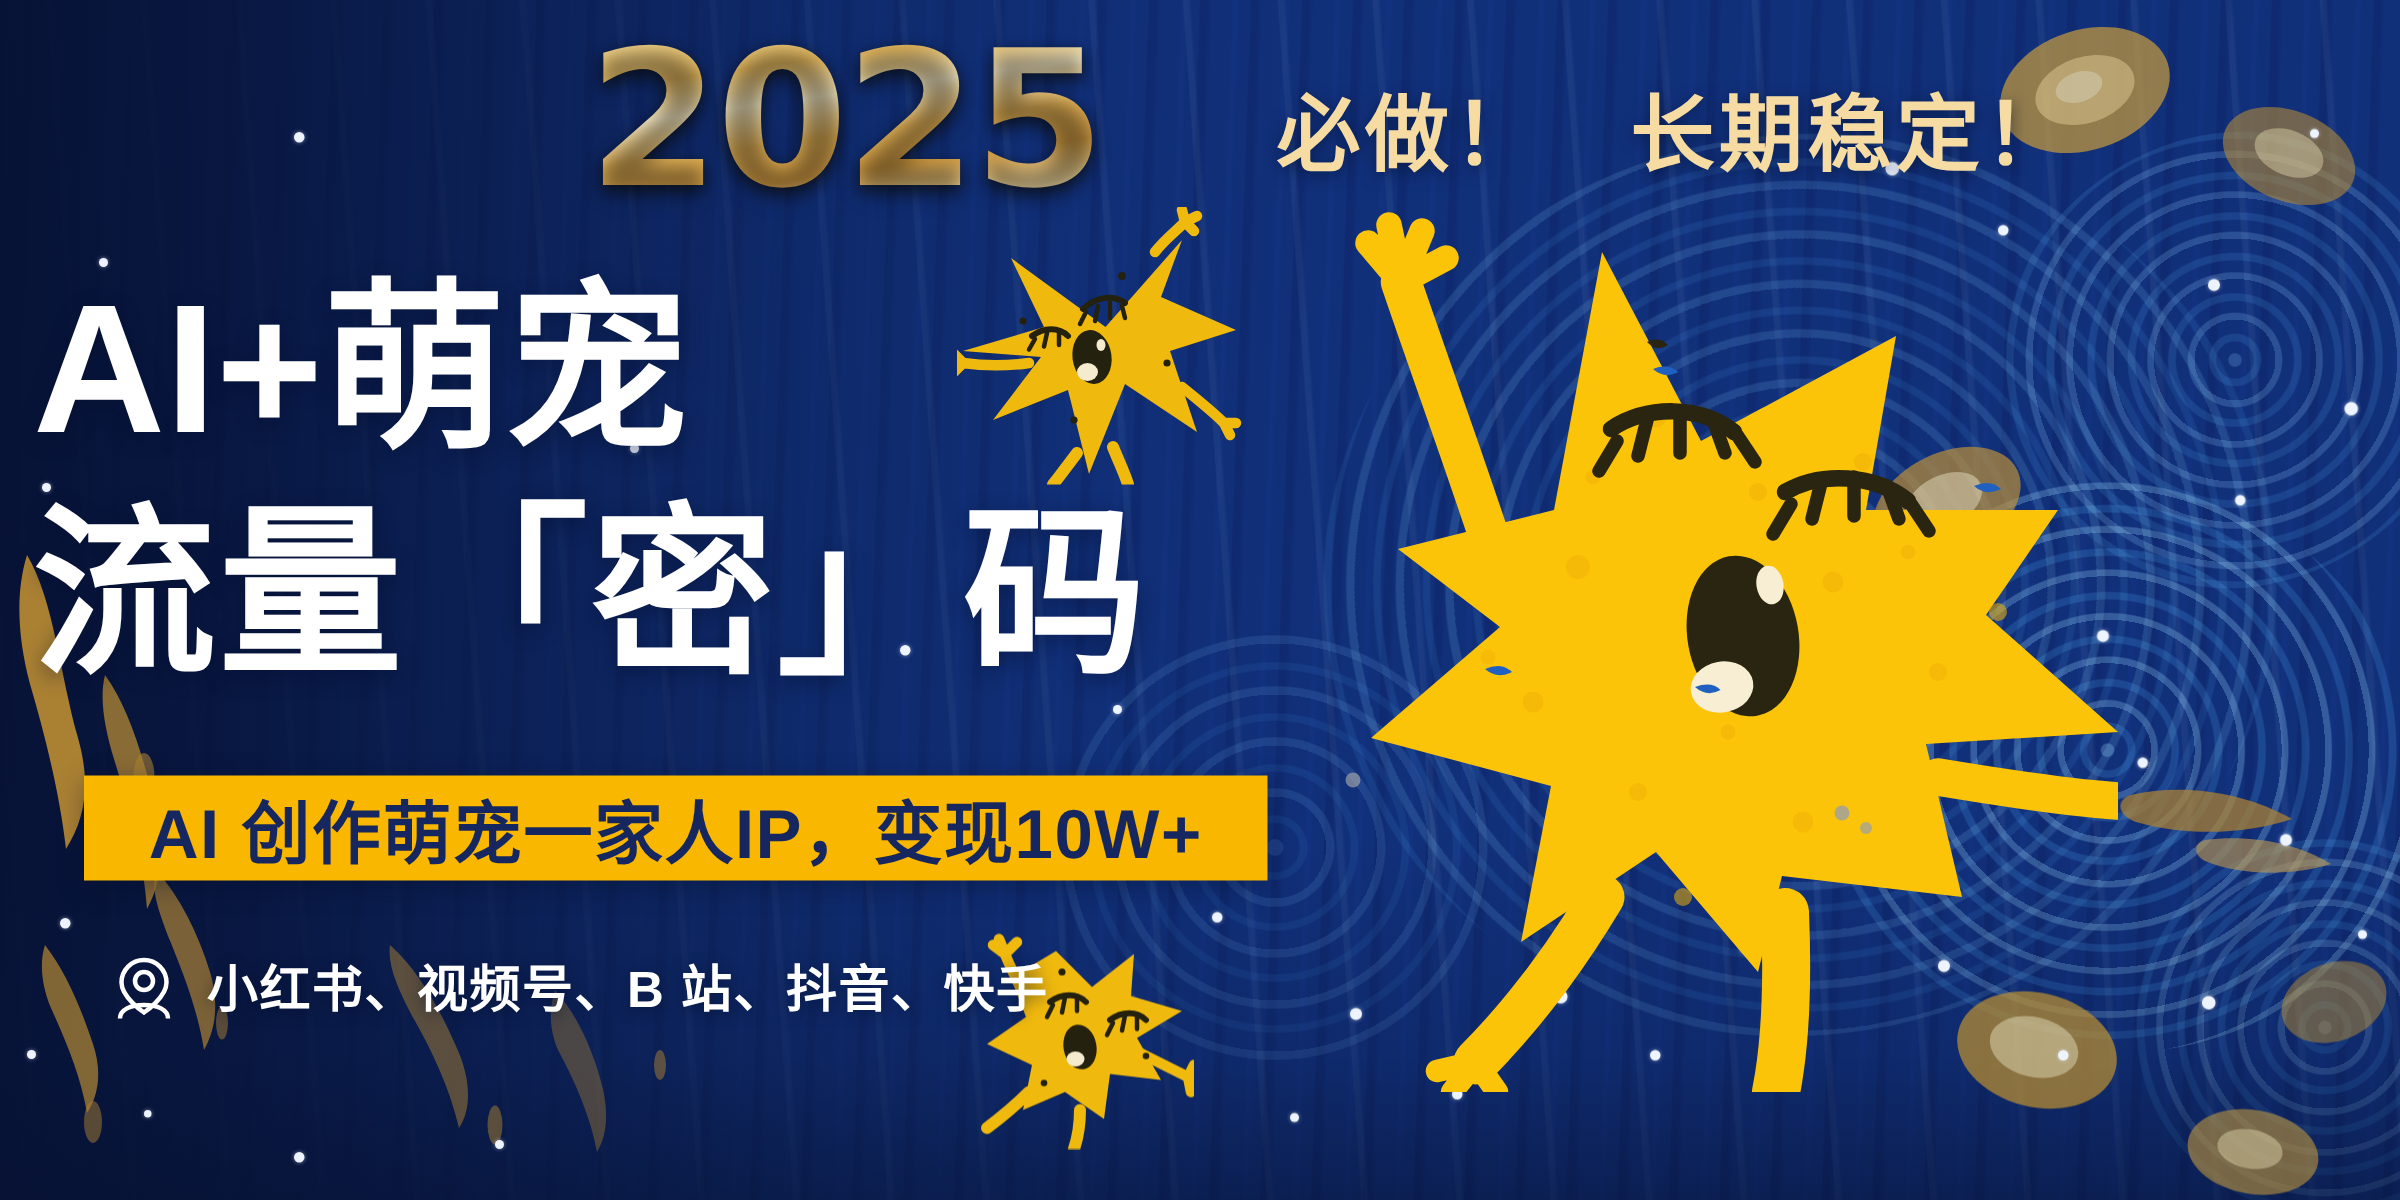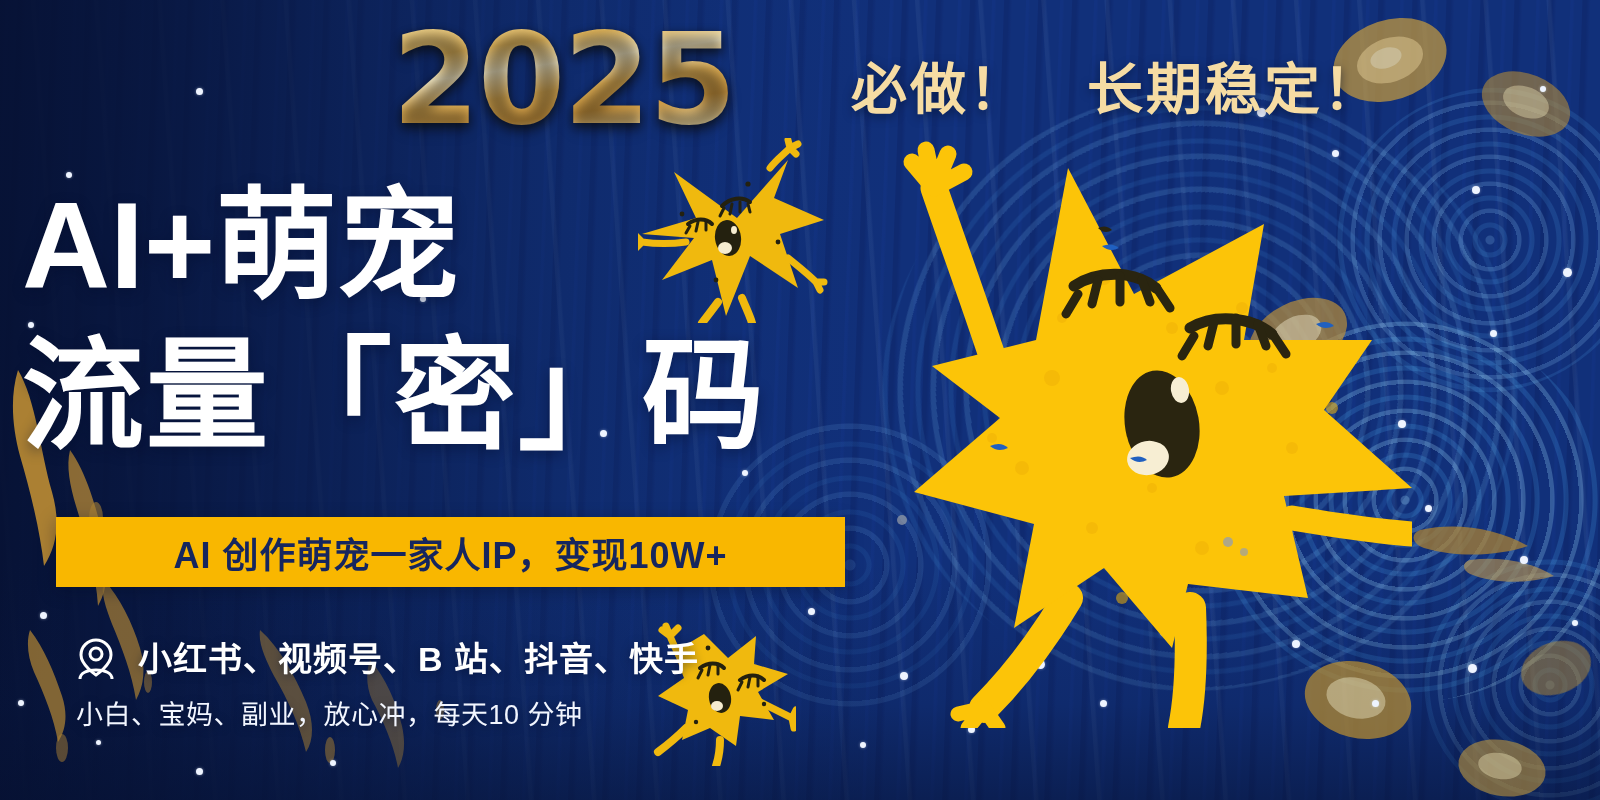--- a/index.html
+++ b/index.html
@@ -199,21 +199,21 @@
     left: 56px; top: 517px;
     width: 789px; height: 70px;
     background: #f9b700;
     display: flex;
     align-items: center;
     justify-content: center;
     box-shadow: 0 4px 16px rgba(3,12,38,.35);
   }
   .ribbon-text {
     color: #16265e;
-    font-size: 36px;
+    font-size: 46px;
     font-weight: 700;
     letter-spacing: 1px;
     white-space: nowrap;
   }
 
   .platforms {
     position: absolute;
     left: 74px; top: 632px;
     display: flex;
     align-items: center;
@@ -457,16 +457,15 @@
 
   <div class="platforms">
     <svg class="pin-icon" viewBox="0 0 44 44">
       <path d="M22 5 C13.7 5 7 11.7 7 20 C7 30 22 40 22 40 C22 40 37 30 37 20 C37 11.7 30.3 5 22 5 Z" fill="none" stroke="#ffffff" stroke-width="3"></path>
       <circle cx="22" cy="19" r="6" fill="none" stroke="#ffffff" stroke-width="3"></circle>
       <path d="M6 44 C6 38 13 35 22 35 C31 35 38 38 38 44" fill="none" stroke="#ffffff" stroke-width="3" stroke-linecap="round"></path>
     </svg>
     <span class="platforms-text">小红书、视频号、B 站、抖音、快手</span>
   </div>
 
-  <div class="subline subline-1">小白、宝妈、副业，放心冲，每天10 分钟</div>
 
 
 </div>
 
 </body></html>

